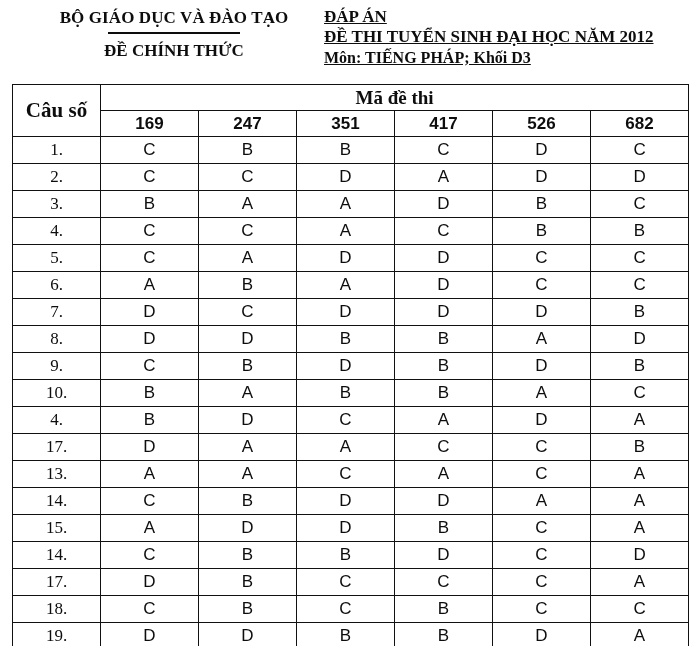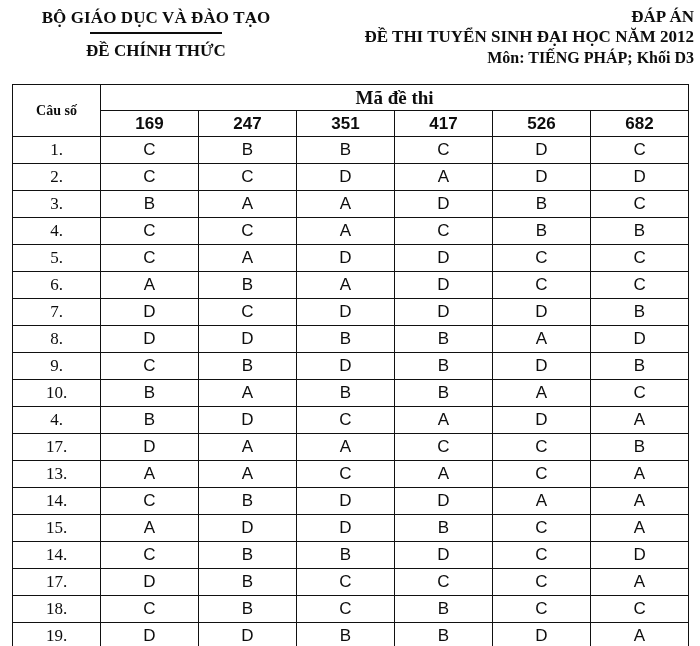--- a/index.html
+++ b/index.html
@@ -25,30 +25,32 @@
   }
 
   
   .doc-header {
     display: flex;
     flex-direction: row;
     align-items: flex-start;
     padding: 6px 6px 0 6px;
     box-sizing: border-box;
     height: 84px;
+    margin-left: 18px;
   }
   .header-left {
     width: 300px;
     text-align: center;
     padding-top: 2px;
   }
   .header-right {
     flex: 1;
-    text-align: right;
+    text-align: left;
     padding-top: 1px;
+    text-decoration: underline;
   }
   .ministry-line {
     font-weight: bold;
     font-size: 17px;
     line-height: 1.12;
     letter-spacing: 0.1px;
     white-space: nowrap;
   }
   .header-rule {
     width: 132px;
@@ -97,21 +99,21 @@
     border: 1.6px solid #111111;
     text-align: center;
     padding: 0;
     background: #fff;
   }
   col.c-num { width: 88px; }
   col.c-code { width: 98px; }
 
   th.q-head {
     font-weight: bold;
-    font-size: 14px;
+    font-size: 21px;
     height: 50px;
     vertical-align: middle;
     font-family: "Liberation Serif", "DejaVu Serif", serif;
   }
   th.code-group {
     font-weight: bold;
     font-size: 19px;
     height: 25px;
     vertical-align: middle;
   }

